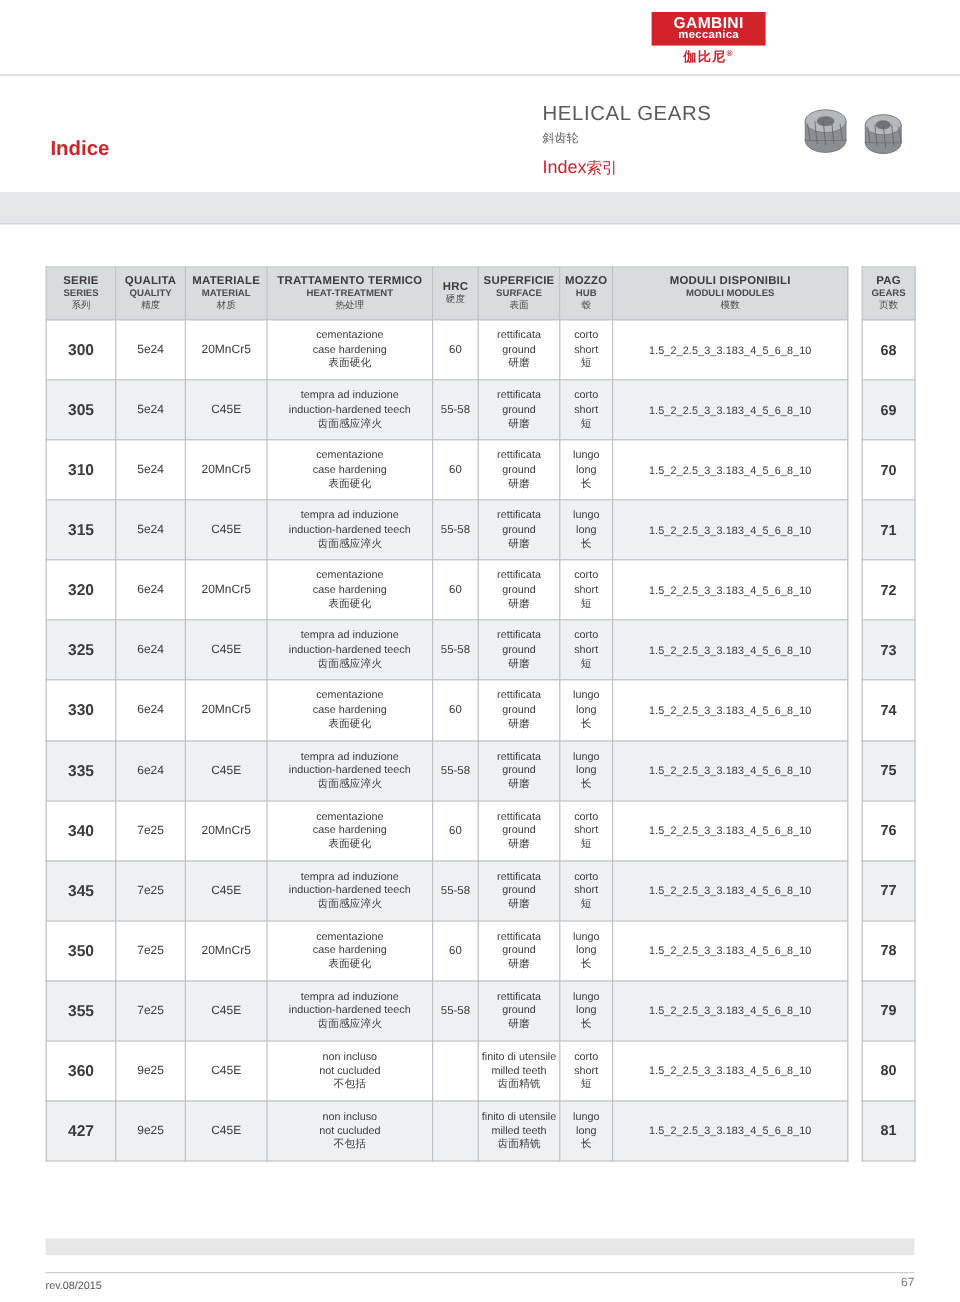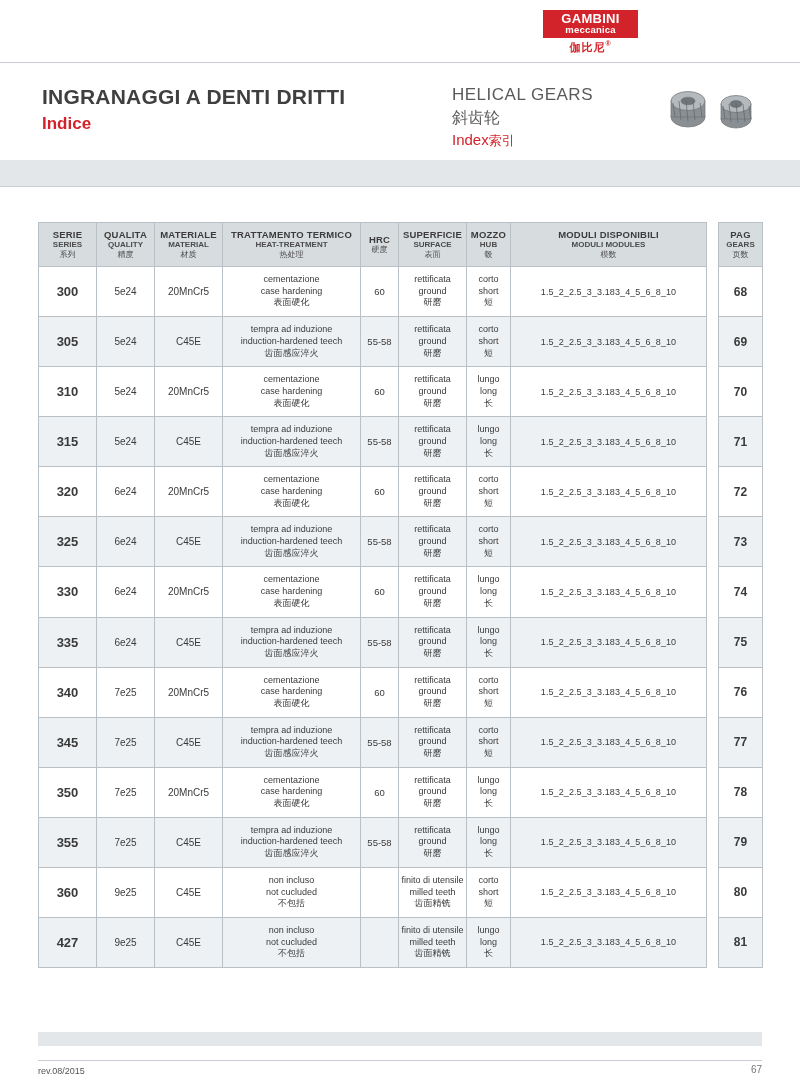--- a/index.html
+++ b/index.html
@@ -80,21 +80,21 @@
   .title-en {
     position: absolute;
     left: 452px; top: 22px;
     font-size: 17px;
     color: #5a5a5a;
     letter-spacing: 0.5px;
   }
   .title-cn {
     position: absolute;
     left: 452px; top: 45px;
-    font-size: 16px;
+    font-size: 10px;
     color: #5a5a5a;
   }
   .title-index {
     position: absolute;
     left: 452px; top: 68px;
     font-size: 15px;
     color: #d2232a;
   }
   .title-index .cn { color: #d2232a; font-size: 13px; }
 
@@ -218,21 +218,20 @@
       <div class="brand-name">GAMBINI</div>
       <div class="brand-sub">meccanica</div>
     </div>
     <div class="brand-cn">
       <span>伽比尼</span><span class="reg">®</span>
     </div>
   </div>
 </div>
 
 <div class="title-block">
-  <div class="title-it">INGRANAGGI A DENTI DRITTI</div>
   <div class="title-it-sub">Indice</div>
 
   <div class="title-en">HELICAL GEARS</div>
   <div class="title-cn">斜齿轮</div>
   <div class="title-index">
     <span>Index</span><span class="cn">索引</span>
   </div>
 
   <svg class="gear-art" viewBox="0 0 110 50">
     <g fill="#8a8f94" stroke="#6d7277" stroke-width="0.7">

